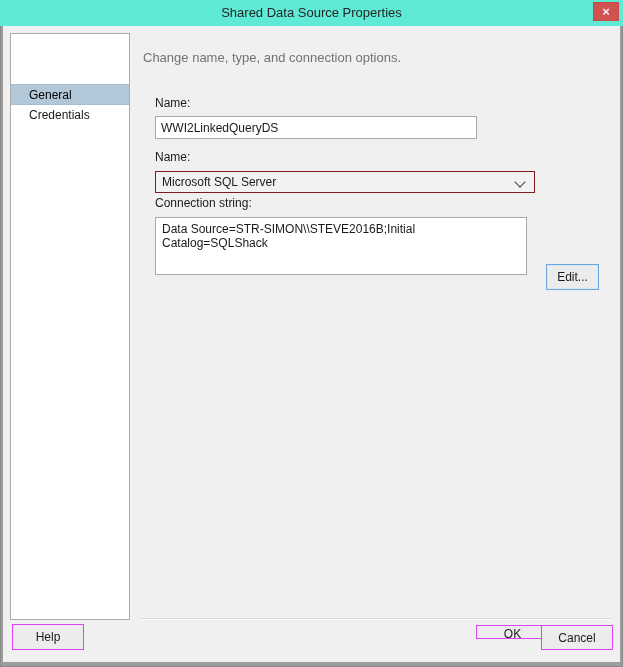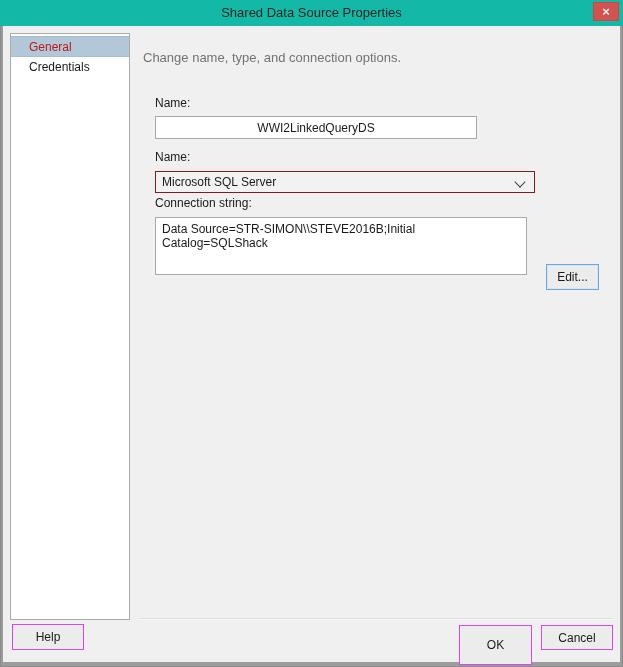--- a/index.html
+++ b/index.html
@@ -1,37 +1,37 @@
 <!DOCTYPE html>
 <html><head>
 <meta charset="utf-8">
 <style>
   html,body{margin:0;padding:0;background:#c8c8c8;font-family:"Liberation Sans",sans-serif;}
   .window{position:relative;width:623px;height:667px;background:#9c9c9c;overflow:hidden;
           box-shadow:0 0 0 1px #8a8a8a inset;}
   
-  .titlebar{position:absolute;left:0;top:0;width:623px;height:26px;background:#14b8a6;}
+  .titlebar{position:absolute;left:0;top:0;width:623px;height:26px;background:#5eead4;}
   .title{position:absolute;left:0;right:0;top:0;line-height:26px;text-align:center;
          font-size:13px;color:#262626;}
   .close-btn{position:absolute;right:4px;top:2px;width:26px;height:19px;background:#d05351;
              border:1px solid #c24a48;box-sizing:border-box;color:#f7eeee;text-align:center;
              line-height:17px;font-size:13px;font-weight:bold;cursor:default;}
   
   .body{position:absolute;left:3px;top:26px;width:617px;height:636px;background:#f0f0f0;}
   
   .listbox{position:absolute;left:7px;top:7px;width:120px;height:587px;background:#ffffff;
            border:1px solid #ababab;box-sizing:border-box;padding-top:2px;}
   .list-item{height:21px;line-height:21px;padding-left:18px;font-size:12px;color:#1a1a1a;cursor:default;}
-  .list-item.selected{background:#b2c7d7;color:#b91c1c;border-top:1px solid #a6bed1;
-                      border-bottom:1px solid #a6bed1;box-sizing:border-box;}
+  .list-item.selected{background:#b2c7d7;color:#000000;border-top:1px solid #a6bed1;
+                      border-bottom:1px solid #a6bed1;box-sizing:border-box;margin-top:48px;}
   
   .heading{position:absolute;left:140px;top:24px;font-size:13px;color:#737373;}
   .fld-label{position:absolute;font-size:12px;color:#1a1a1a;}
   .txt{position:absolute;border:1px solid #a9a9a9;background:#ffffff;font-family:"Liberation Sans",sans-serif;
-       font-size:12px;color:#1a1a1a;padding:0 5px;box-sizing:border-box;outline:none;text-align:center;}
+       font-size:12px;color:#1a1a1a;padding:0 5px;box-sizing:border-box;outline:none;}
   .combo{position:absolute;left:152px;top:145px;width:380px;height:22px;background:#f2f2f2;
          border:1px solid #7f1d1d;box-sizing:border-box;font-size:12px;color:#1a1a1a;
          line-height:20px;padding-left:6px;cursor:default;}
   .combo .chev{position:absolute;right:10px;top:6px;width:7px;height:7px;
                border-right:1px solid #444;border-bottom:1px solid #444;
                transform:rotate(45deg);}
   .textarea{position:absolute;left:152px;top:191px;width:372px;height:58px;border:1px solid #a9a9a9;
             background:#fff;font-family:"Liberation Sans",sans-serif;font-size:12px;color:#1a1a1a;
             padding:4px 6px;box-sizing:border-box;resize:none;outline:none;overflow:hidden;}
   
@@ -72,17 +72,17 @@
     </div>
 
     <div class="fld-label" style="left:152px;top:170px;">Connection string:</div>
     <textarea class="textarea" style="">Data Source=STR-SIMON\\STEVE2016B;Initial Catalog=SQLShack</textarea>
 
     <button class="btn accent" style="left:543px;top:194px;width:53px;height:26px;">Edit...</button>
 
     <div class="separator"></div>
 
     <button class="btn" style="left:9px;top:598px;width:72px;height:26px;">Help</button>
-    <button class="btn" style="left:456px;top:599px;width:73px;height:40px;">OK</button>
+    <button class="btn" style="left:473px;top:599px;width:73px;height:14px;">OK</button>
     <button class="btn" style="left:538px;top:599px;width:72px;height:25px;">Cancel</button>
 
   </div>
 </div>
 
 </body></html>

